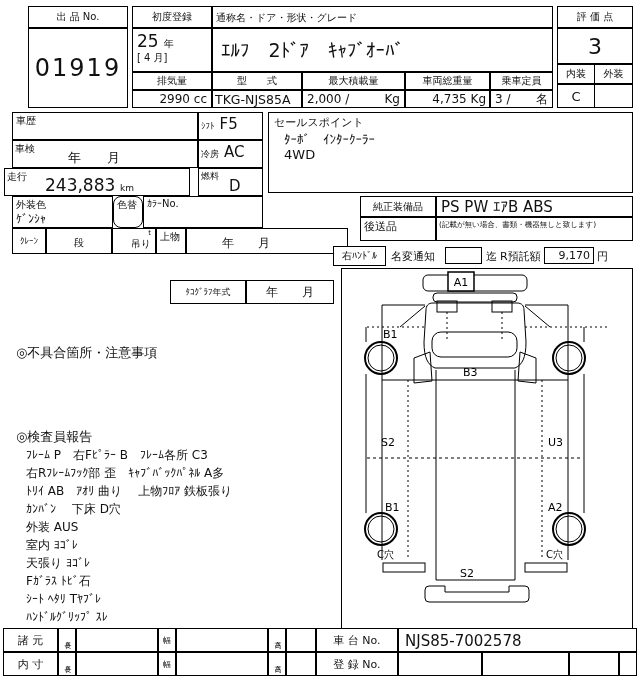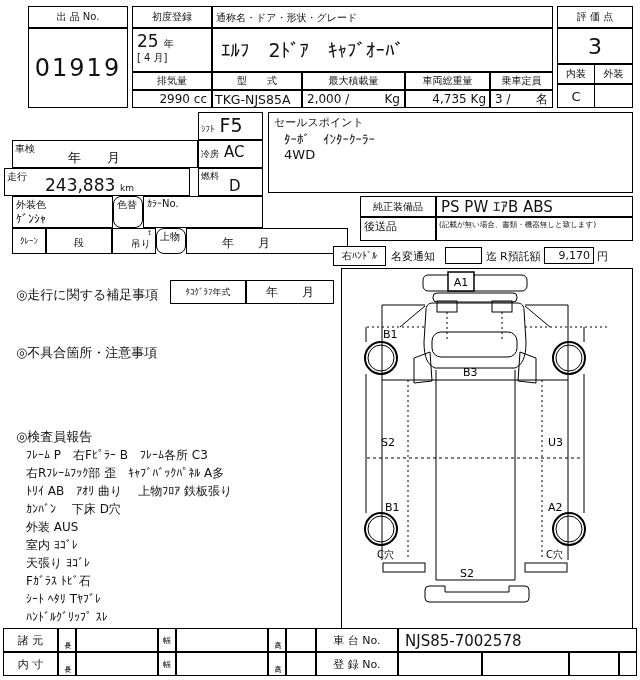--- a/index.html
+++ b/index.html
@@ -54,23 +54,24 @@
     <span>Kg</span>
   </div>
   <div class="cell c lbl" style="left:405px;top:72px;width:85px;height:18px;">車両総重量</div>
   <div class="cell" style="left:405px;top:90px;width:85px;height:18px;font-size:12px;text-align:right;padding:1px 3px;">4,735 Kg</div>
   <div class="cell c lbl" style="left:490px;top:72px;width:63px;height:18px;">乗車定員</div>
   <div class="cell spread" style="left:490px;top:90px;width:63px;height:18px;font-size:12px;">
     <span>3 /</span>
     <span>名</span>
   </div>
 
+  <div class="cell tl" style="left:12px;top:112px;width:186px;height:28px;">車歴</div>
   <div class="cell" style="left:198px;top:112px;width:65px;height:28px;padding:1px 2px;">
     <span class="lbl9">ｼﾌﾄ</span>
-    <span style="font-size:19px;">F5</span>
+    <span style="font-size:15px;">F5</span>
   </div>
   <div class="cell" style="left:12px;top:140px;width:186px;height:28px;">
     <span class="txt lbl" style="left:2px;top:1px;font-family:Liberation Mono, monospace;">車検</span>
     <span class="txt" style="left:55px;top:8px;font-size:13px;">年　　月</span>
   </div>
   <div class="cell" style="left:198px;top:140px;width:65px;height:28px;padding:1px 2px;">
     <span class="lbl9">冷房</span>
     <span style="font-size:15px;">AC</span>
   </div>
   <div class="cell" style="left:4px;top:168px;width:186px;height:28px;">
@@ -88,21 +89,21 @@
   </div>
   <div class="cell tl" style="left:113px;top:196px;width:30px;height:32px;border-radius:8px;">色替</div>
   <div class="cell tl" style="left:143px;top:196px;width:120px;height:32px;">ｶﾗｰNo.</div>
 
   <div class="cell c lbl9" style="left:12px;top:228px;width:34px;height:26px;">ｸﾚｰﾝ</div>
   <div class="cell c lbl" style="left:46px;top:228px;width:66px;height:26px;align-items:flex-end;padding-bottom:3px;">段</div>
   <div class="cell" style="left:112px;top:228px;width:44px;height:26px;text-align:right;padding:0 4px;">
     <div class="tiny">t</div>
     <div class="lbl">吊り</div>
   </div>
-  <div class="cell tl" style="left:156px;top:228px;width:30px;height:26px;border-radius:8px;">上物</div>
+  <div class="cell tl" style="left:156px;top:228px;width:30px;height:26px;">上物</div>
   <div class="cell" style="left:186px;top:228px;width:162px;height:26px;font-size:12px;padding:6px 0 0 35px;">年　　月</div>
 
   <div class="cell" style="left:268px;top:112px;width:365px;height:81px;padding:2px 5px;">
     <div style="font-size:11px;">セールスポイント</div>
     <div style="font-size:13px;padding-left:10px;margin-top:2px;">ﾀｰﾎﾞ　ｲﾝﾀｰｸｰﾗｰ</div>
     <div style="font-size:13px;padding-left:10px;">4WD</div>
   </div>
 
   <div class="cell c lbl" style="left:360px;top:196px;width:76px;height:21px;">純正装備品</div>
   <div class="cell" style="left:436px;top:196px;width:197px;height:21px;font-size:15px;padding:1px 4px;white-space:nowrap;">PS PW ｴｱB ABS</div>
@@ -173,21 +174,20 @@
     <text x="36" y="290" font-size="10">C穴</text>
     <text x="205" y="290" font-size="10">C穴</text>
 
     <rect x="42" y="295" width="42" height="9" fill="none" stroke="#000"></rect>
     <rect x="184" y="295" width="42" height="9" fill="none" stroke="#000"></rect>
     <line x1="95" y1="312" x2="174" y2="312" stroke="#000"></line>
     <text x="119" y="309" font-size="11">S2</text>
     <path d="M88,318 h16 v6 h64 v-6 h16 a4,4 0 0 1 4,4 v8 a4,4 0 0 1 -4,4 h-96 a4,4 0 0 1 -4,-4 v-8 a4,4 0 0 1 4,-4 z" fill="none" stroke="#000"></path>
   </svg>
 
-  <span class="txt" style="left:16px;top:286px;font-size:13px;">◎走行に関する補足事項</span>
   <div class="cell c lbl9" style="left:170px;top:280px;width:76px;height:24px;">ﾀｺｸﾞﾗﾌ年式</div>
   <div class="cell c" style="left:246px;top:280px;width:88px;height:24px;font-size:12px;">年　　月</div>
 
   <span class="txt" style="left:16px;top:344px;font-size:13px;">◎不具合箇所・注意事項</span>
 
   <span class="txt" style="left:16px;top:428px;font-size:13px;">◎検査員報告</span>
   <div class="txt" style="left:26px;top:446px;">
     <div class="rpt">ﾌﾚｰﾑ P　右Fﾋﾟﾗｰ B　ﾌﾚｰﾑ各所 C3</div>
     <div class="rpt">右Rﾌﾚｰﾑﾌｯｸ部 歪　ｷｬﾌﾞﾊﾞｯｸﾊﾟﾈﾙ A多</div>
     <div class="rpt">ﾄﾘｲ AB　ｱｵﾘ 曲り　 上物ﾌﾛｱ 鉄板張り</div>

